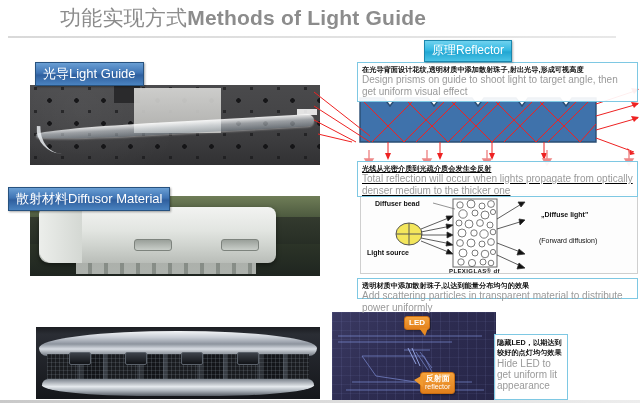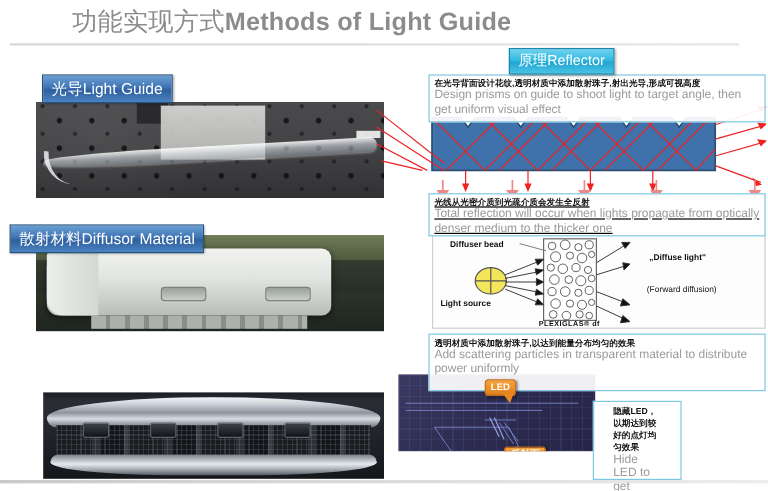--- a/index.html
+++ b/index.html
@@ -428,26 +428,26 @@
       <line x1="72" y1="8" x2="94" y2="14" stroke="#777" stroke-width=".8"></line>
 
       <text x="14" y="11" font-family="Liberation Sans, sans-serif" font-size="7" font-weight="bold" fill="#111">Diffuser bead</text>
       <text x="6" y="60" font-family="Liberation Sans, sans-serif" font-size="7" font-weight="bold" fill="#111">Light source</text>
       <text x="180" y="22" font-family="Liberation Sans, sans-serif" font-size="7" font-weight="bold" fill="#111">„Diffuse light"</text>
       <text x="178" y="48" font-family="Liberation Sans, sans-serif" font-size="7" fill="#111">(Forward diffusion)</text>
     </svg>
     <div style="position:absolute; left:88px; bottom:-1px; font-size:6px; font-weight:bold; color:#111; letter-spacing:.4px;">PLEXIGLAS® df</div>
   </div>
 
-  <div class="txtbox" style="left:357px; top:278px; width:281px; height:48px;">
+  <div class="txtbox" style="left:357px; top:278px; width:281px; height:21px;">
     <span class="cn">透明材质中添加散射珠子,以达到能量分布均匀的效果</span>
     <span class="en">Add scattering particles in transparent material to distribute power uniformly</span>
   </div>
 
-  <div class="cadpanel" style="left:332px; top:312px; width:164px; height:64px;text-decoration:underline;">
+  <div class="cadpanel" style="left:332px; top:312px; width:164px; height:88px;text-decoration:underline;">
     <div class="cadgrid"></div>
     <svg width="164" height="88" viewBox="0 0 164 88" style="position:absolute;inset:0;">
       <g stroke="#7f8fd8" stroke-width=".8" fill="none" opacity=".85">
         <path d="M6,24 L150,24"></path>
         <path d="M6,30 L120,30"></path>
         <path d="M72,38 L98,38"></path>
         <path d="M30,44 L92,44 L100,60 L84,70 L44,64 Z"></path>
         <path d="M84,40 L96,58"></path>
         <path d="M88,40 L100,56"></path>
         <path d="M20,70 L140,70"></path>
@@ -462,21 +462,21 @@
       <span class="l1">LED</span>
       <span class="tail"></span>
     </div>
     <div class="callout refl" style="left:88px; top:60px;">
       <span class="l1">反射面</span>
       <span class="l2">reflector</span>
       <span class="tail"></span>
     </div>
   </div>
 
-  <div class="txtbox" style="left:494px; top:334px; width:74px; height:66px; padding:3px 16px;">
+  <div class="txtbox" style="left:494px; top:334px; width:74px; height:66px; padding:3px 2px;">
     <span class="cn" style="white-space:normal; line-height:10px;">隐藏LED，以期达到较好的点灯均匀效果</span>
     <span class="en" style="line-height:11px;">Hide LED to get uniform lit appearance</span>
   </div>
 
   <div class="footer-rule"></div>
   <div class="footer-band"></div>
 
 </div>
 
 </body></html>

